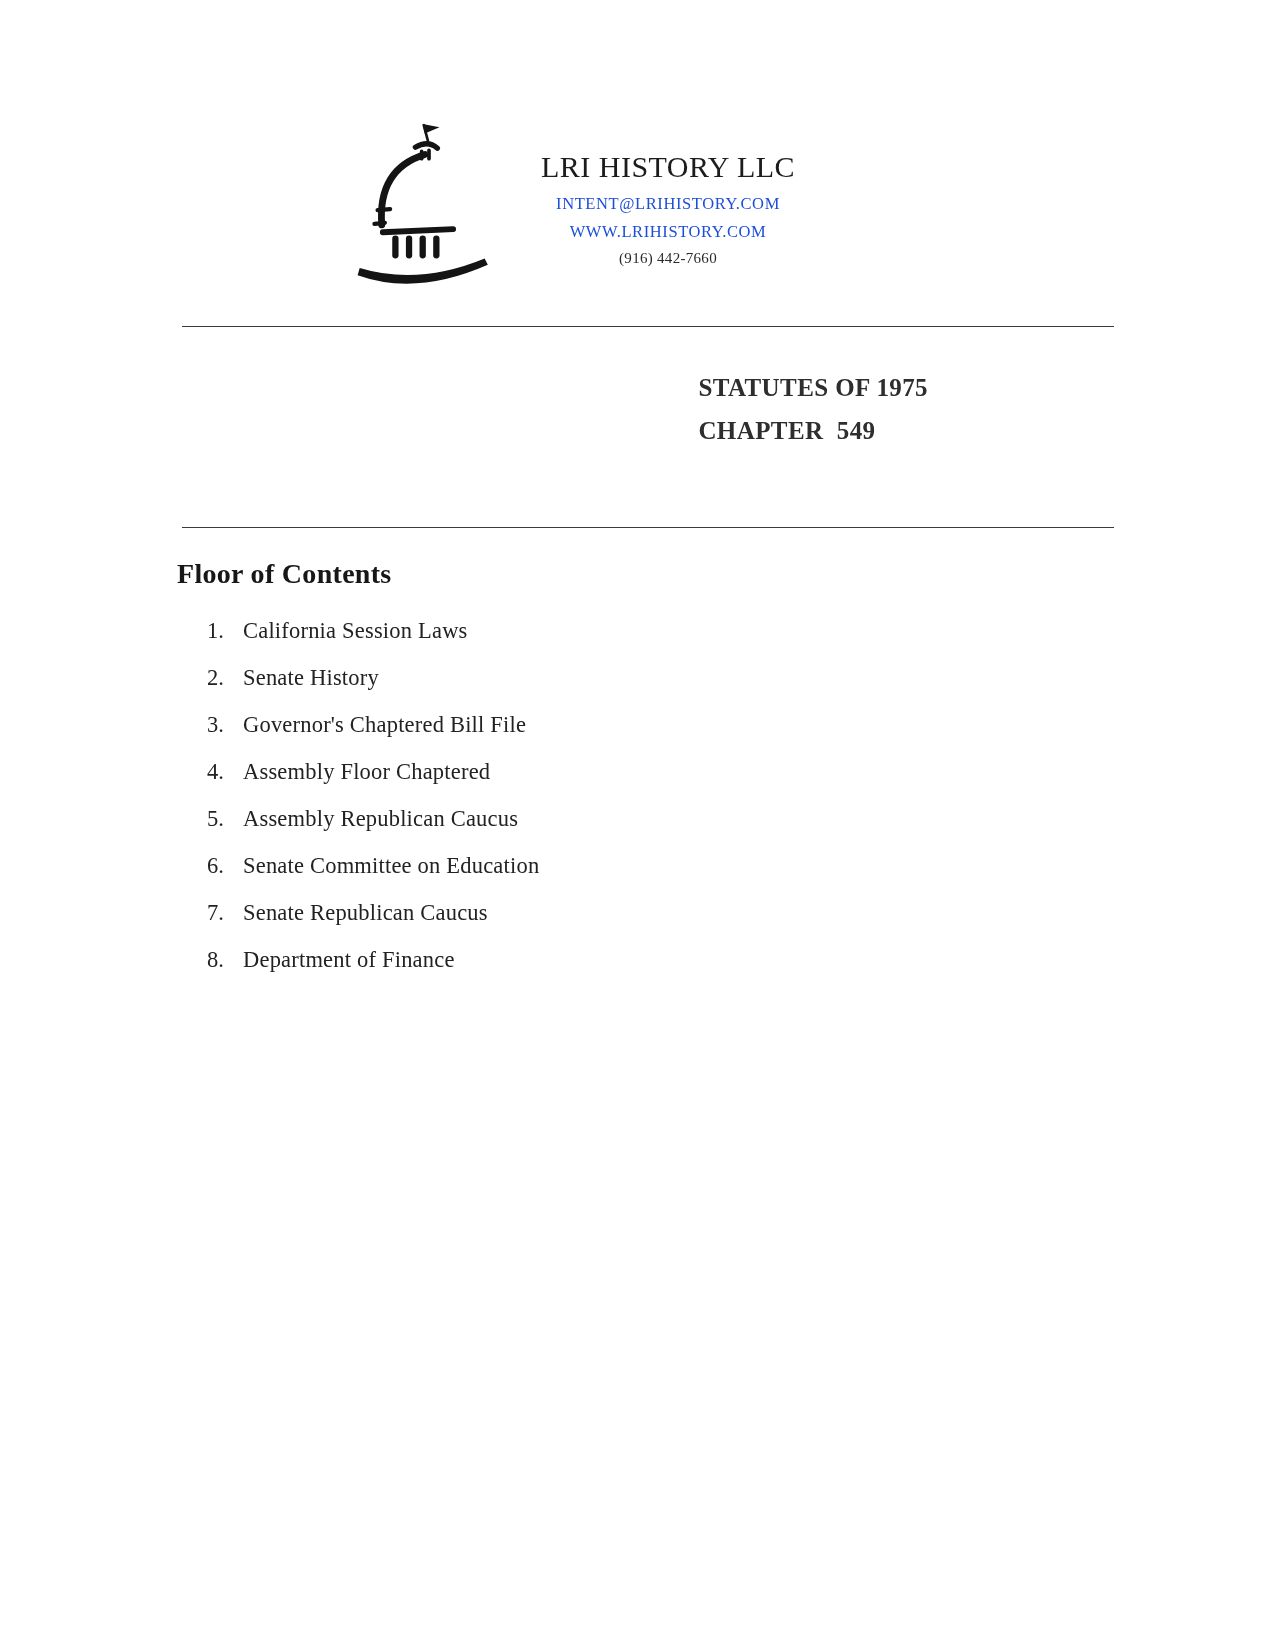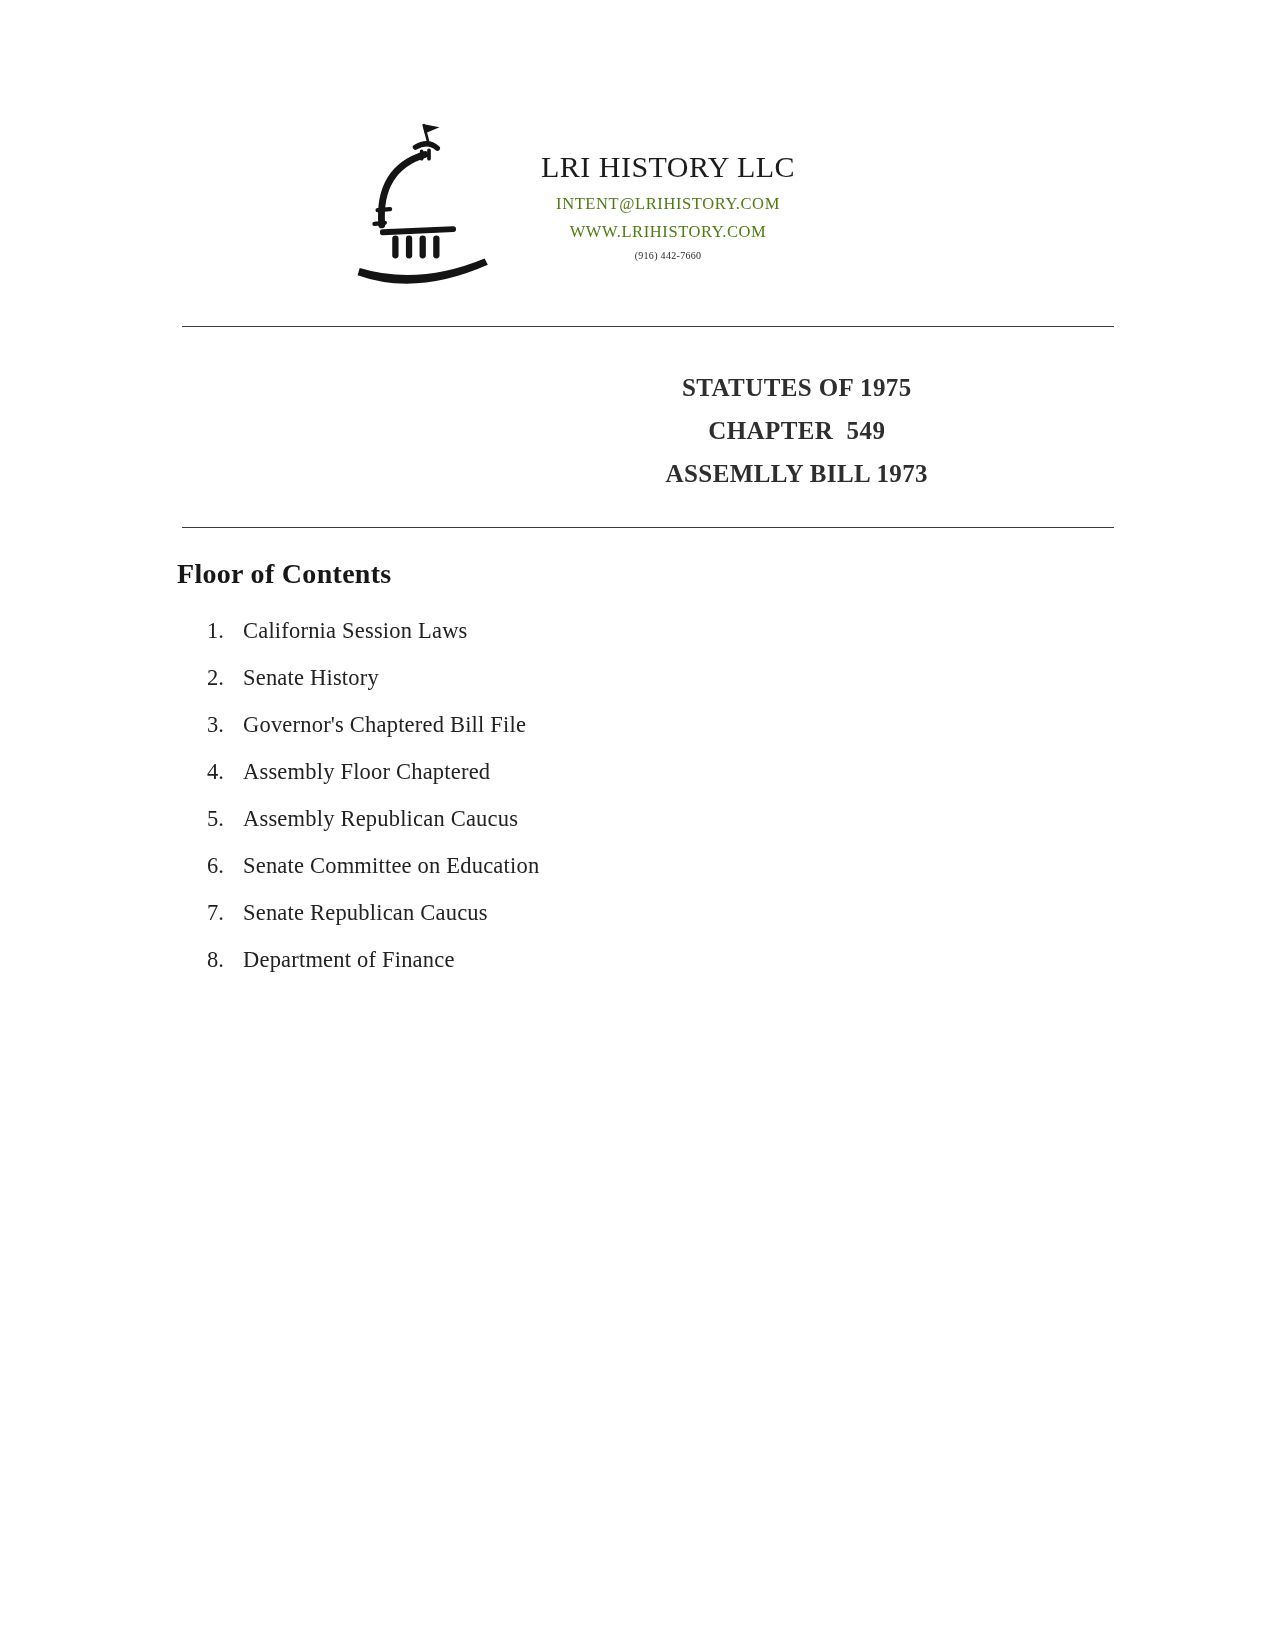--- a/index.html
+++ b/index.html
@@ -35,26 +35,26 @@
   .company-name {
     font-size: 30px;
     letter-spacing: 0.5px;
     color: #1c1c1c;
     margin-bottom: 10px;
     white-space: nowrap;
   }
   .contact-line {
     font-size: 16.5px;
     letter-spacing: 0.6px;
-    color: #4d7c0f;
+    color: #1d4ed8;
     margin-bottom: 8px;
     white-space: nowrap;
   }
   .contact-phone {
-    font-size: 10px;
+    font-size: 15px;
     letter-spacing: 0.3px;
     color: #2a2a2a;
     white-space: nowrap;
   }
 
   
   .rule {
     position: absolute;
     left: 120px;
     width: 932px;
@@ -62,21 +62,21 @@
     border-top: 1.6px solid #3a3a3a;
   }
   .rule-top { top: 326px; }
   .rule-bottom { top: 527px; }
 
   
   .doc-heading {
     position: absolute;
     right: 286px;
     top: 366px;
-    text-align: center;
+    text-align: left;
   }
   .doc-heading-line {
     font-size: 25px;
     font-weight: bold;
     color: #2e2e2e;
     line-height: 43px;
     letter-spacing: 0.4px;
     white-space: pre-wrap;
   }
 
@@ -146,21 +146,20 @@
     <div class="contact-line">INTENT@LRIHISTORY.COM</div>
     <div class="contact-line">WWW.LRIHISTORY.COM</div>
     <div class="contact-phone">(916) 442-7660</div>
   </div>
 
   <div class="rule rule-top"></div>
 
   <div class="doc-heading">
     <div class="doc-heading-line">STATUTES OF 1975</div>
     <div class="doc-heading-line">CHAPTER  549</div>
-    <div class="doc-heading-line">ASSEMLLY BILL 1973</div>
   </div>
 
   <div class="rule rule-bottom"></div>
 
   <div class="toc-title">Floor of Contents</div>
 
   <div class="toc-list">
     <div class="toc-item">
       <span class="toc-item-number">1.</span>
       <span class="toc-item-label">California Session Laws</span>

